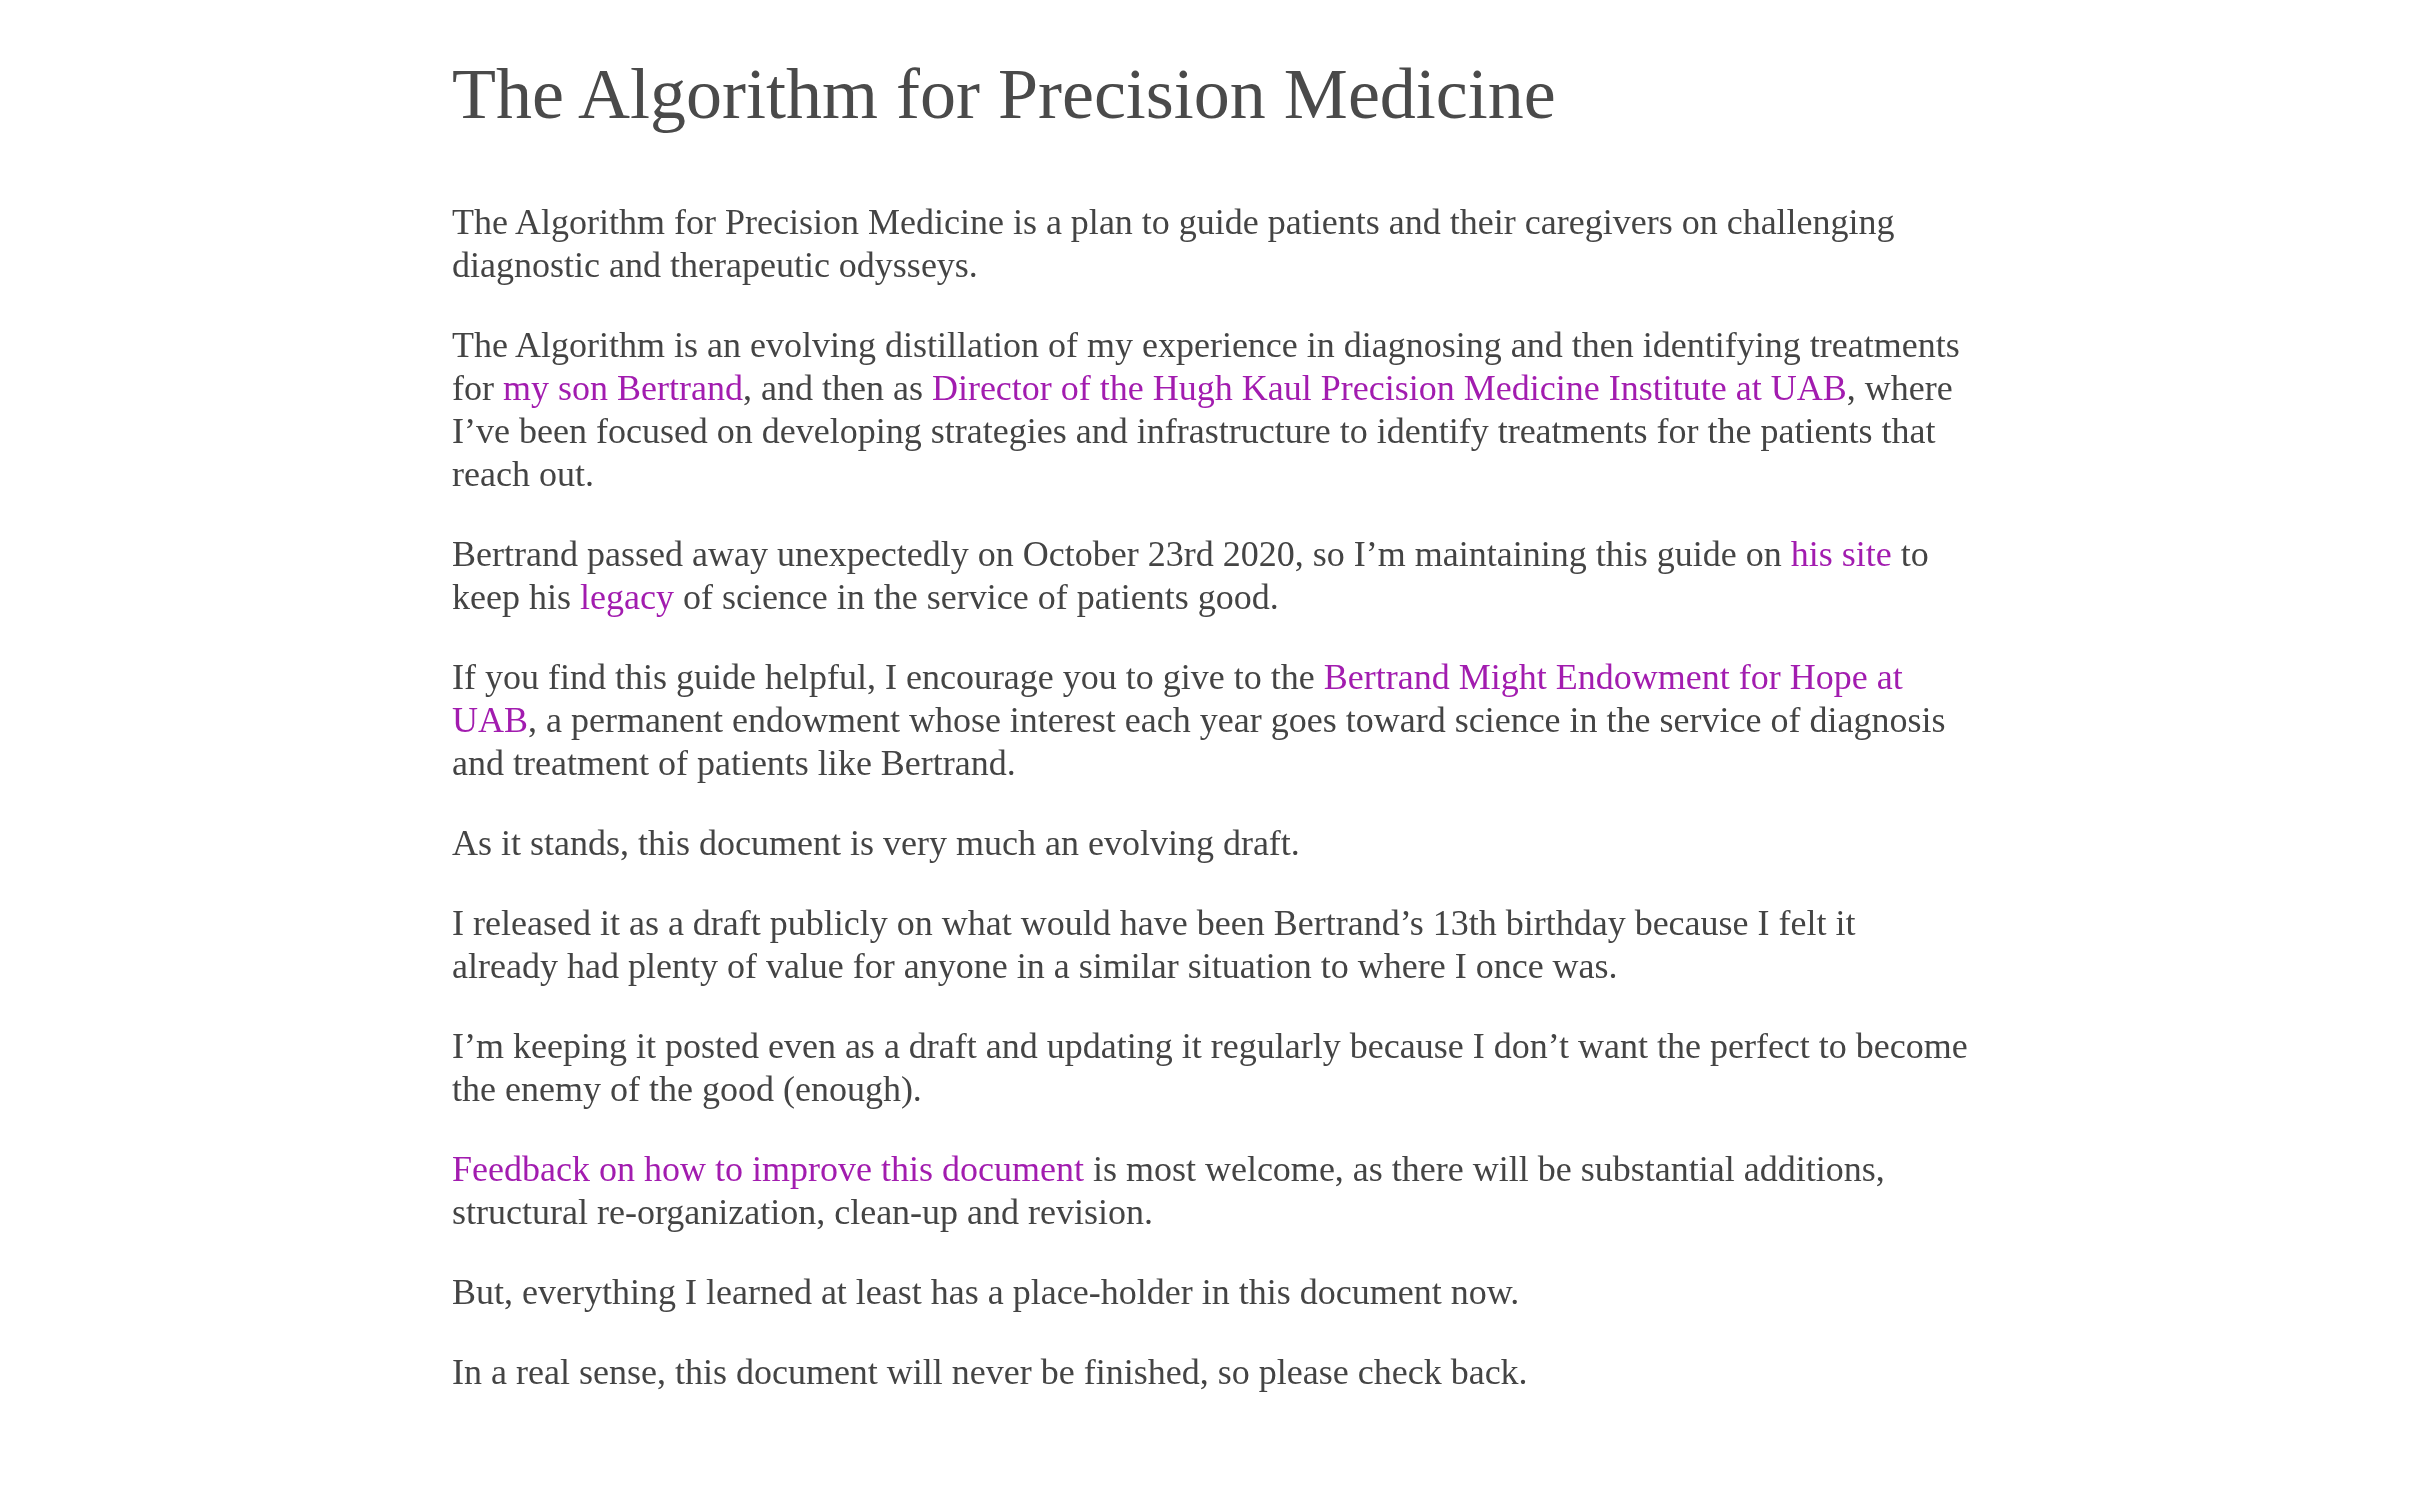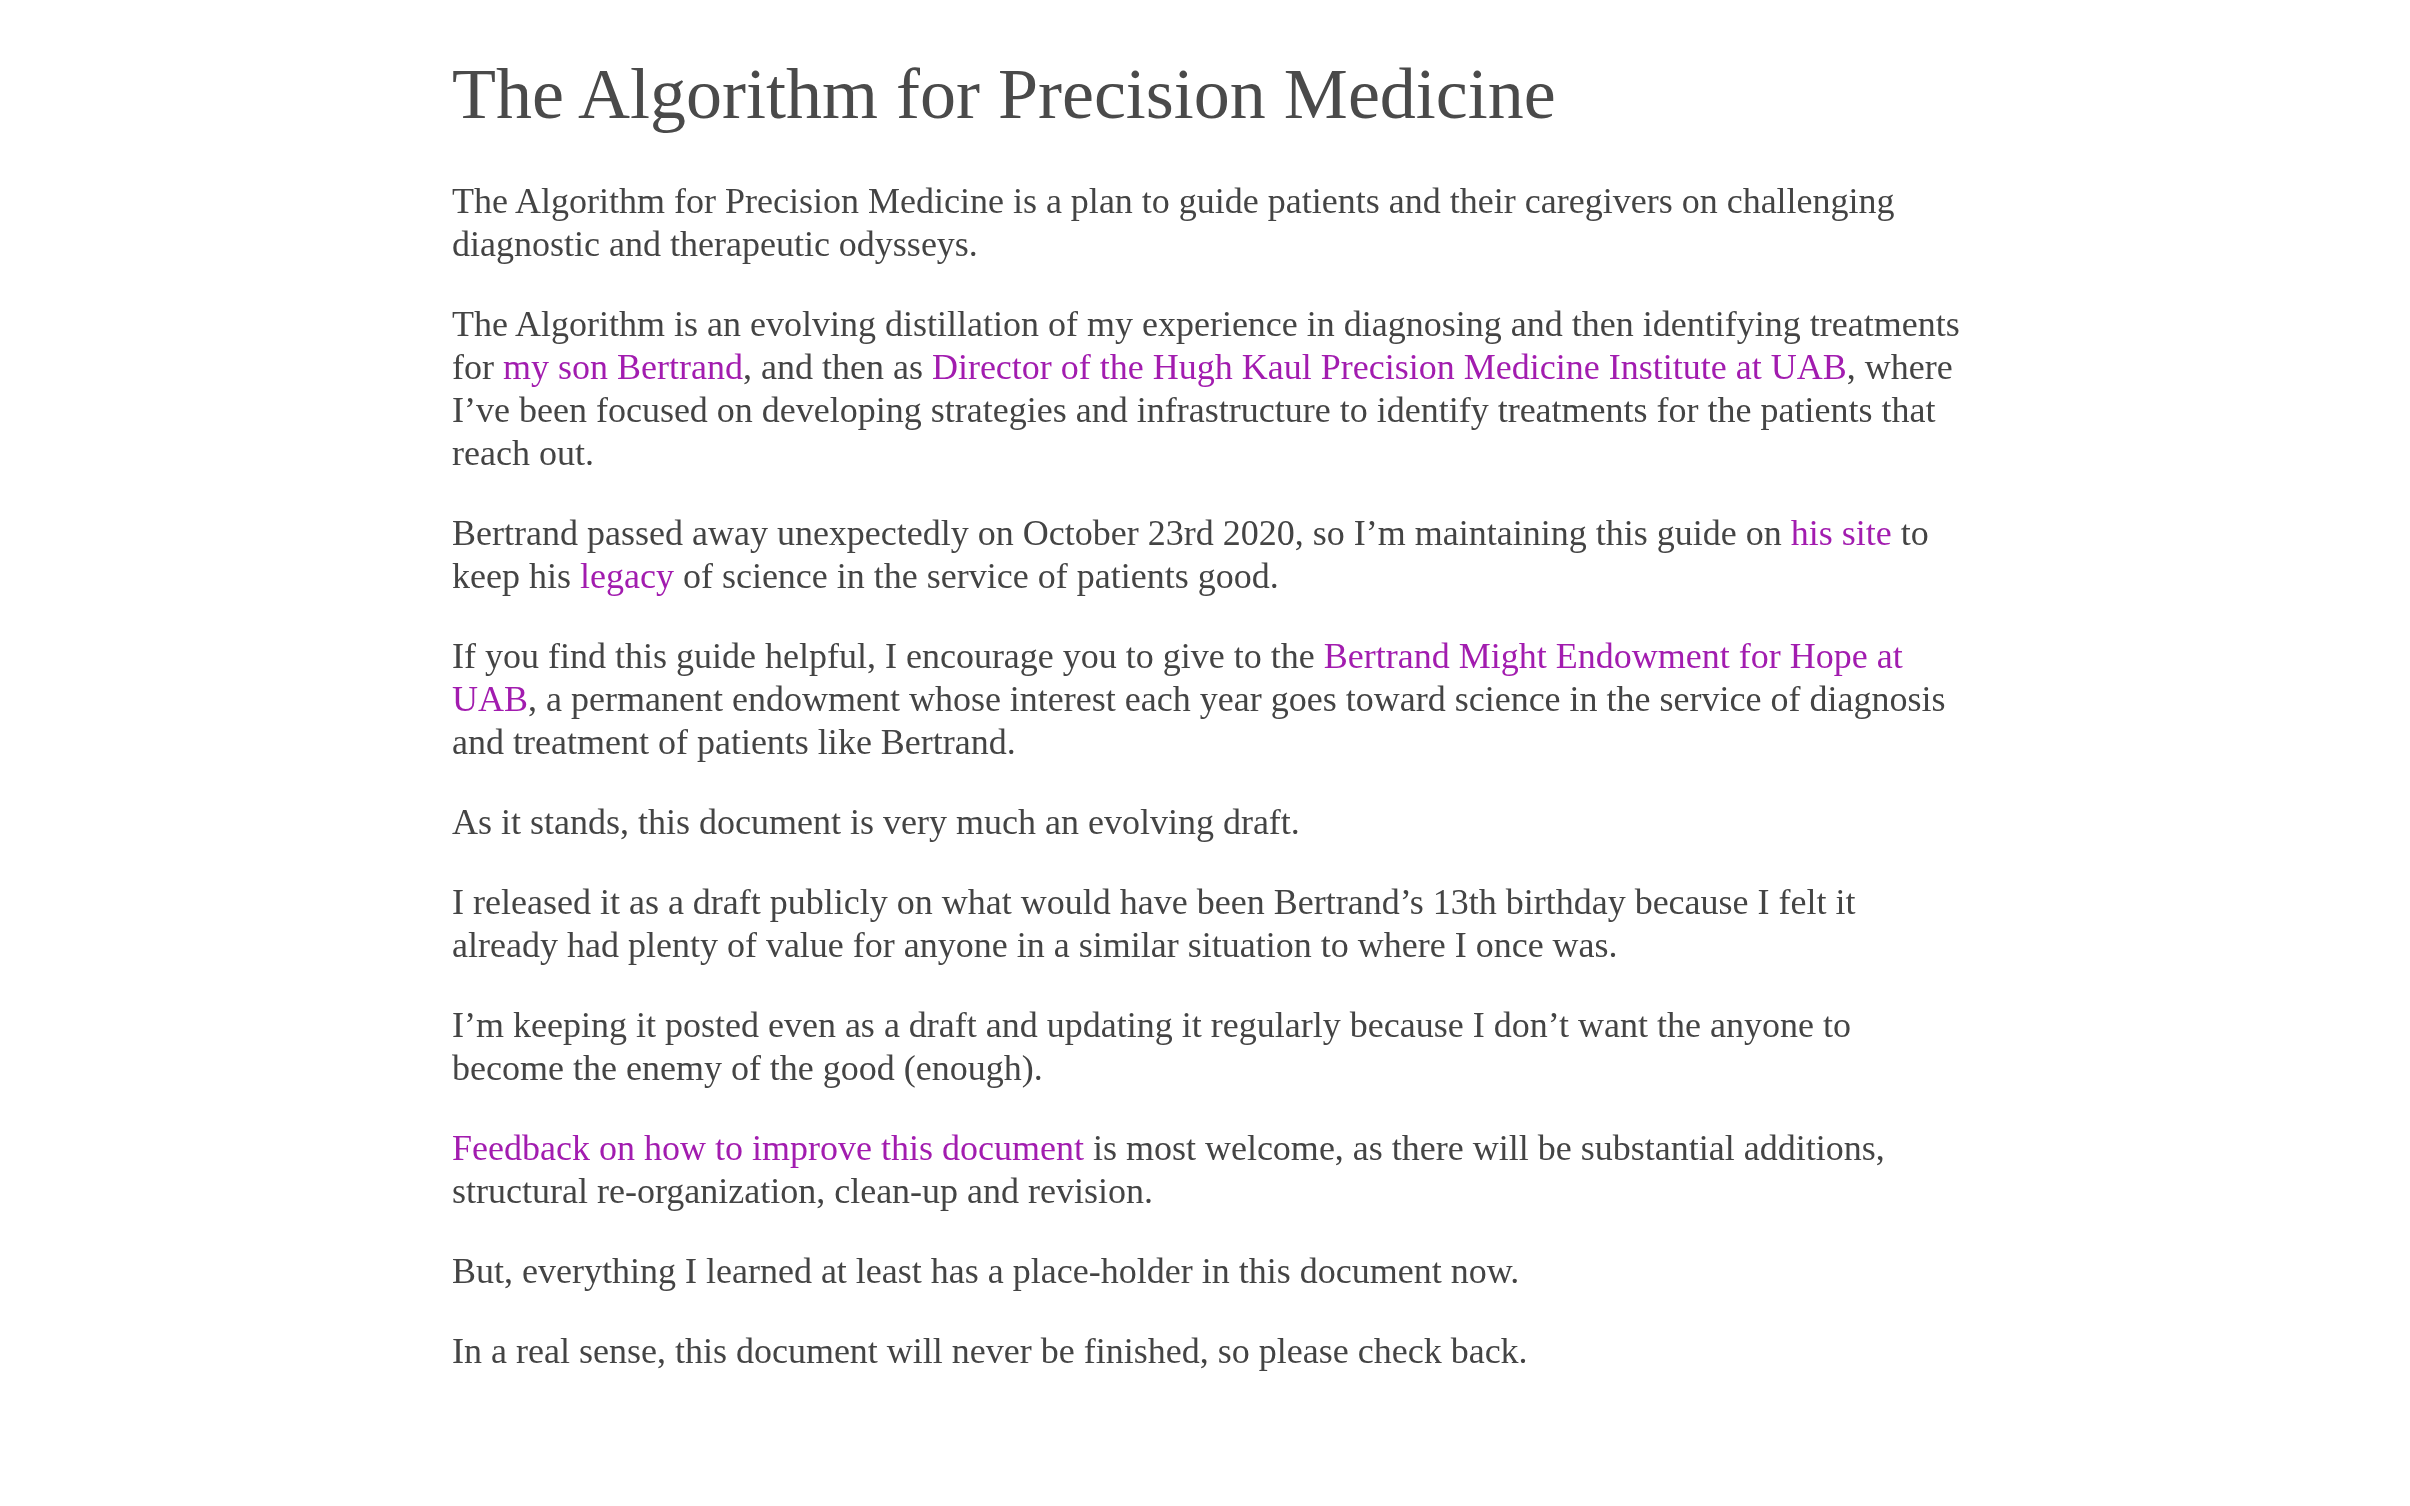--- a/index.html
+++ b/index.html
@@ -29,21 +29,21 @@
       margin: 52px 0 0 0;
       color: #4a4a4a;
       letter-spacing: 0px;
     }
     p {
       font-size: 36px;
       line-height: 43px;
       margin: 0 0 37px 0;
     }
     p.first {
-      margin-top: 43px;
+      margin-top: 64px;
     }
     a {
       color: #a21caf;
       text-decoration: none;
     }
   </style>
 </head>
 <body>
 
 <main class="content">
@@ -54,21 +54,21 @@
   <p><span>The Algorithm is an evolving distillation of my experience in diagnosing and then identifying treatments for </span><a href="#">my son Bertrand</a><span>, and then as </span><a href="#">Director of the Hugh Kaul Precision Medicine Institute at UAB</a><span>, where I’ve been focused on developing strategies and infrastructure to identify treatments for the patients that reach out.</span></p>
 
   <p><span>Bertrand passed away unexpectedly on October 23rd 2020, so I’m maintaining this guide on </span><a href="#">his site</a><span> to keep his </span><a href="#">legacy</a><span> of science in the service of patients good.</span></p>
 
   <p><span>If you find this guide helpful, I encourage you to give to the </span><a href="#">Bertrand Might Endowment for Hope at UAB</a><span>, a permanent endowment whose interest each year goes toward science in the service of diagnosis and treatment of patients like Bertrand.</span></p>
 
   <p><span>As it stands, this document is very much an evolving draft.</span></p>
 
   <p><span>I released it as a draft publicly on what would have been Bertrand’s 13th birthday because I felt it already had plenty of value for anyone in a similar situation to where I once was.</span></p>
 
-  <p><span>I’m keeping it posted even as a draft and updating it regularly because I don’t want the anyone to become the enemy of the good (enough).</span></p>
+  <p><span>I’m keeping it posted even as a draft and updating it regularly because I don’t want the perfect to become the enemy of the good (enough).</span></p>
 
 
   <p><a href="#">Feedback on how to improve this document</a><span> is most welcome, as there will be substantial additions, structural re-organization, clean-up and revision.</span></p>
 
   <p><span>But, everything I learned at least has a place-holder in this document now.</span></p>
 
   <p><span>In a real sense, this document will never be finished, so please check back.</span></p>
 </main>
 
 

